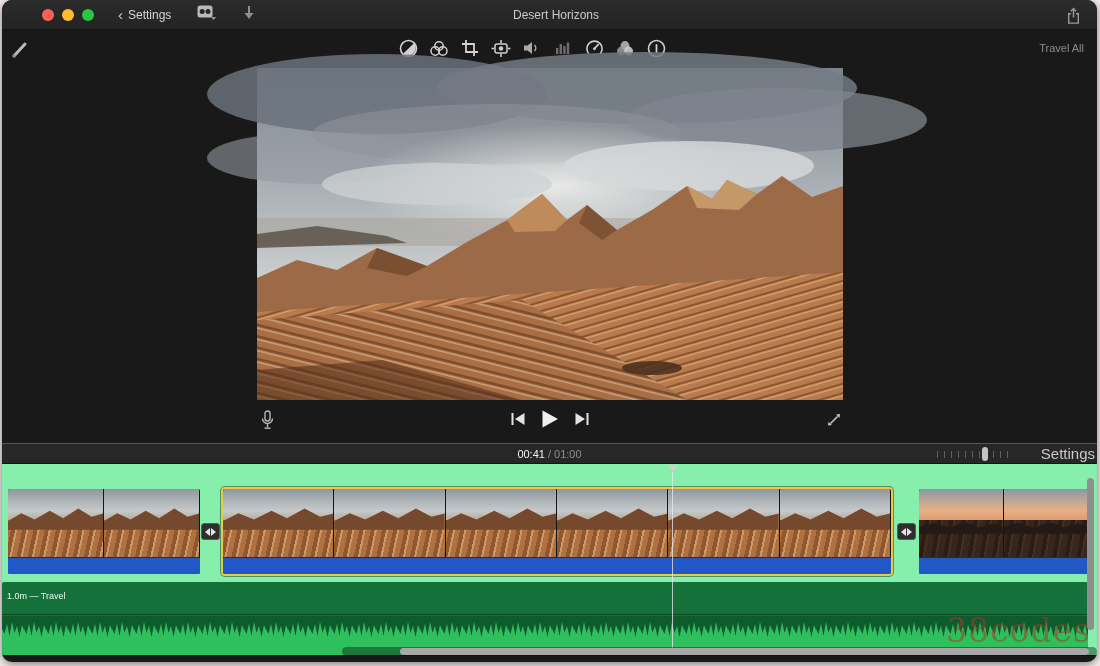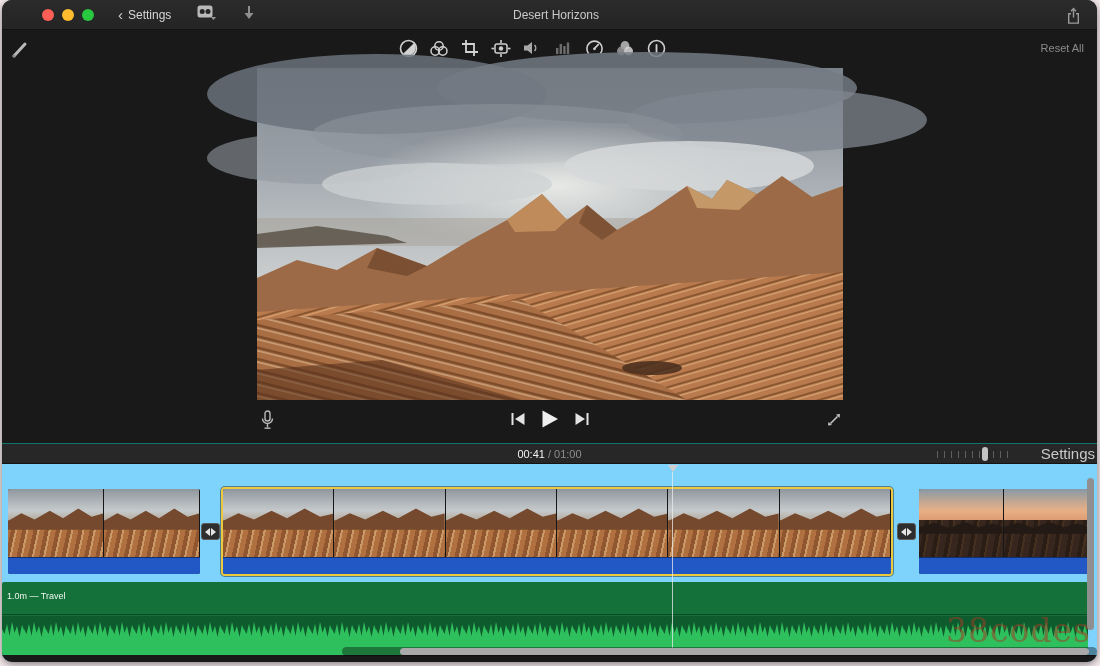--- a/index.html
+++ b/index.html
@@ -49,21 +49,21 @@
   }
   .timecode { position: absolute; left: 0; right: 0; text-align: center; font-size: 11px; color: #8e8e8e; }
   .timecode .cur { color: #f2f2f2; }
   .zoom-slider { position: absolute; right: 88px; top: 5px; width: 72px; height: 11px;
     background: repeating-linear-gradient(90deg, #5f5f5f 0 1px, transparent 1px 7px);
     background-size: 100% 7px; background-position: 0 2px; background-repeat: no-repeat; }
   .zoom-thumb { position: absolute; left: 63%; top: -2px; width: 6px; height: 14px; background: #c4c4c4; border-radius: 3px; }
   .settings { position: absolute; right: 2px; font-size: 15px; color: #c9c9c9; }
 
   
-  .timeline { position: relative; height: 198px; background: #7dd3fc; overflow: hidden; }
+  .timeline { position: relative; height: 198px; background: #86efac; overflow: hidden; }
 
   .clip { position: absolute; top: 25px; height: 85px; background: #222; display: flex; flex-direction: column; overflow: hidden; border-radius: 2px; }
   .clip .strip { flex: 1; display: flex; }
   .thumb { position: relative; flex: 1; overflow: hidden; border-right: 1px solid rgba(0,0,0,.35); }
   .thumb .sky { height: 46%; background: linear-gradient(180deg,#8f979e,#c6cacc 70%,#b5aca0); }
   .thumb .ridge { position: absolute; left: 0; right: 0; top: 26%; height: 34%; background: #74492d;
     clip-path: polygon(0 62%, 14% 28%, 28% 56%, 44% 18%, 58% 50%, 74% 8%, 88% 44%, 100% 30%, 100% 100%, 0 100%); }
   .thumb .rock { height: 54%; background: repeating-linear-gradient(102deg, #b0703f 0 5px, #8f5630 5px 9px, #c99a68 9px 11px); }
   .clip .audio-strip { height: 17px; background: #2257c6; border-top: 1px solid rgba(0,0,0,.45); }
 
@@ -214,21 +214,21 @@
         </svg>
       </div>
       <div class="tool-btn">
         <svg width="19" height="19" viewBox="0 0 19 19">
           <circle cx="9.5" cy="9.5" r="8" fill="none" stroke="#cfcfcf" stroke-width="1.6"></circle>
           <rect x="8.6" y="5" width="1.8" height="9" rx="0.9" fill="#cfcfcf"></rect>
         </svg>
       </div>
     </div>
 
-    <div class="reset-all">Reset All</div>
+    <div class="reset-all">Travel All</div>
 
     <div class="preview">
       <svg width="586" height="332" viewBox="0 0 586 332" preserveAspectRatio="none">
         <defs>
           <linearGradient id="sky" x1="0" y1="0" x2="0" y2="1">
             <stop offset="0" stop-color="#79828b"></stop>
             <stop offset="0.35" stop-color="#a9afb4"></stop>
             <stop offset="0.62" stop-color="#c9cccd"></stop>
           </linearGradient>
           <radialGradient id="glow" cx="0.5" cy="0.5" r="0.5">

